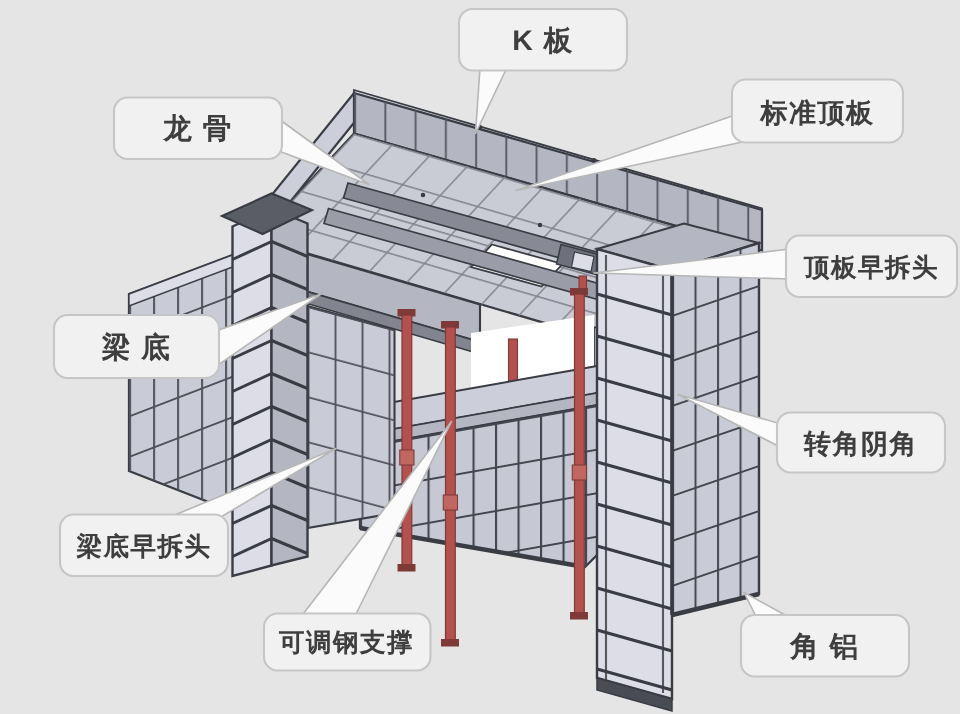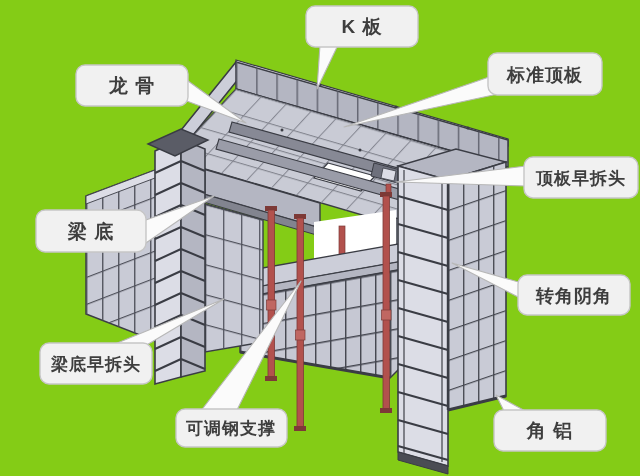--- a/index.html
+++ b/index.html
@@ -1,16 +1,16 @@
 <!DOCTYPE html>
 <html><head>
 <meta charset="utf-8">
 <style>
   html,body{margin:0;padding:0;background:#fff;}
-  .stage{position:relative;width:640px;height:476px;background:#84cc16;overflow:hidden;
+  .stage{position:relative;width:640px;height:476px;background:#e5e5e5;overflow:hidden;
          font-family:"Liberation Sans","DejaVu Sans",sans-serif;}
   svg{position:absolute;left:0;top:0;}
   .frame{stroke:#3a3c44;}
   .callout-box{fill:#f1f1f1;stroke:#c6c6c6;stroke-width:1.4;}
   .callout-leader{fill:#fbfbfb;stroke:#b7b7b7;stroke-width:1.1;stroke-linejoin:round;}
   .callout-label{fill:#3e3e3e;font-weight:600;letter-spacing:1px;}
   .t17{font-size:17px;} .t18{font-size:18px;} .t19{font-size:19px;}
 </style>
 </head>
 <body>

